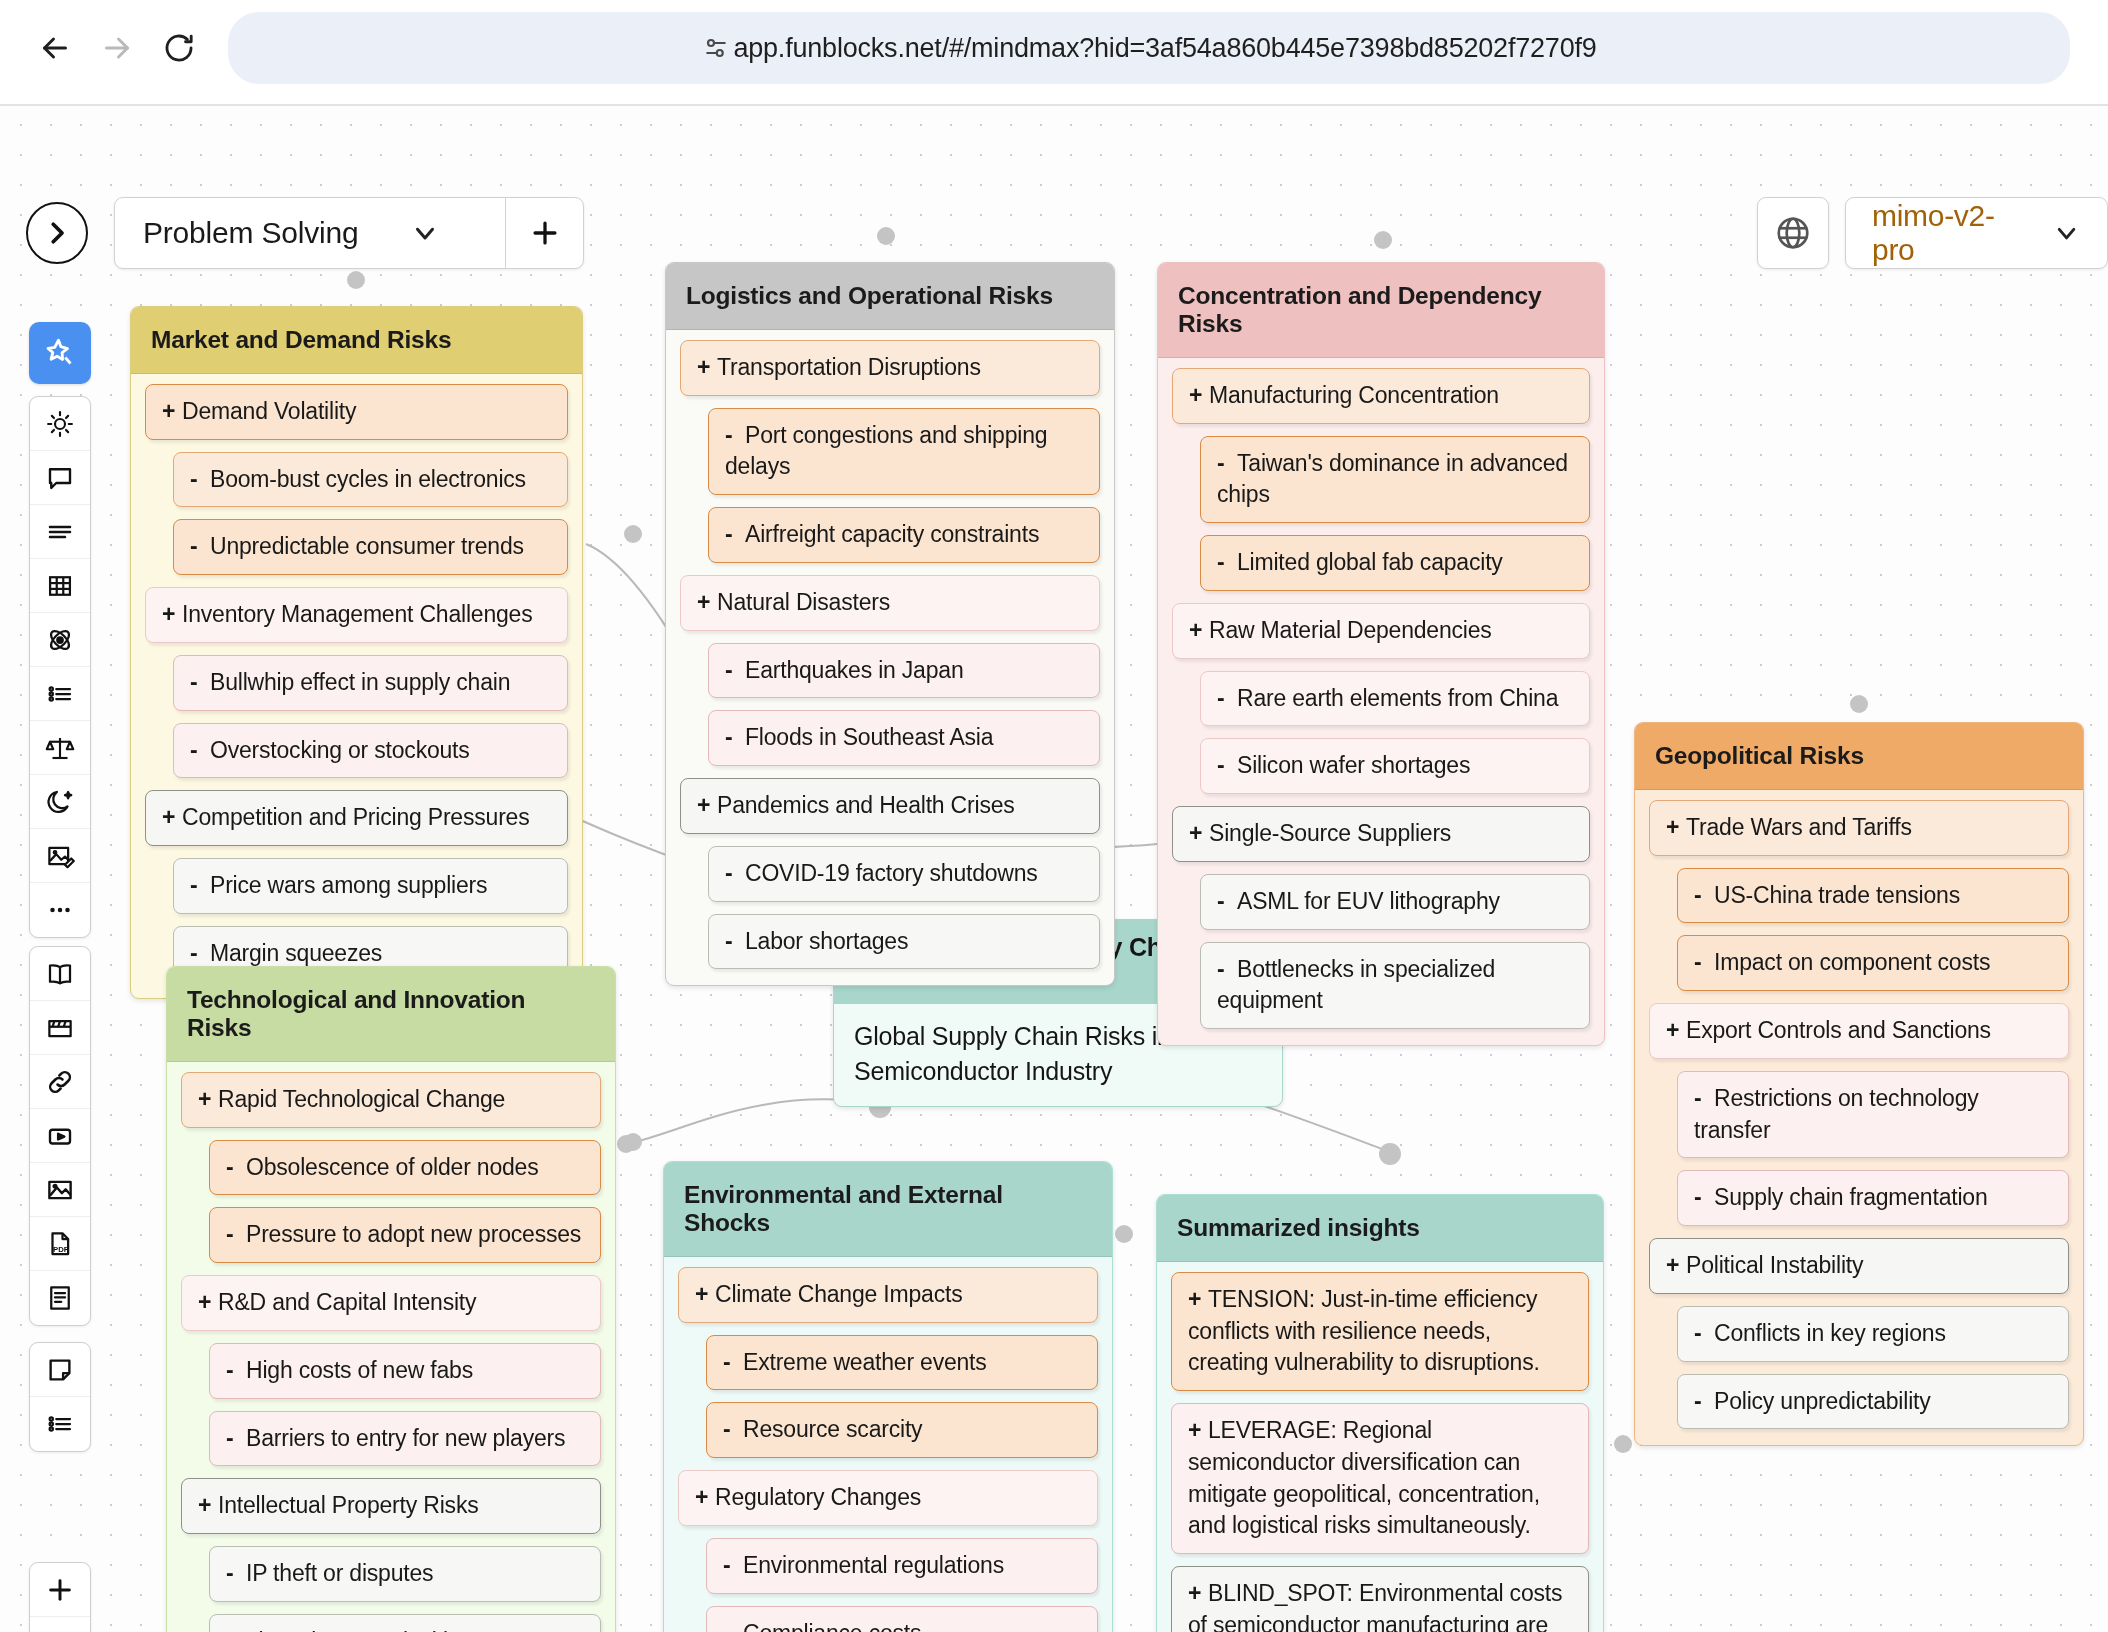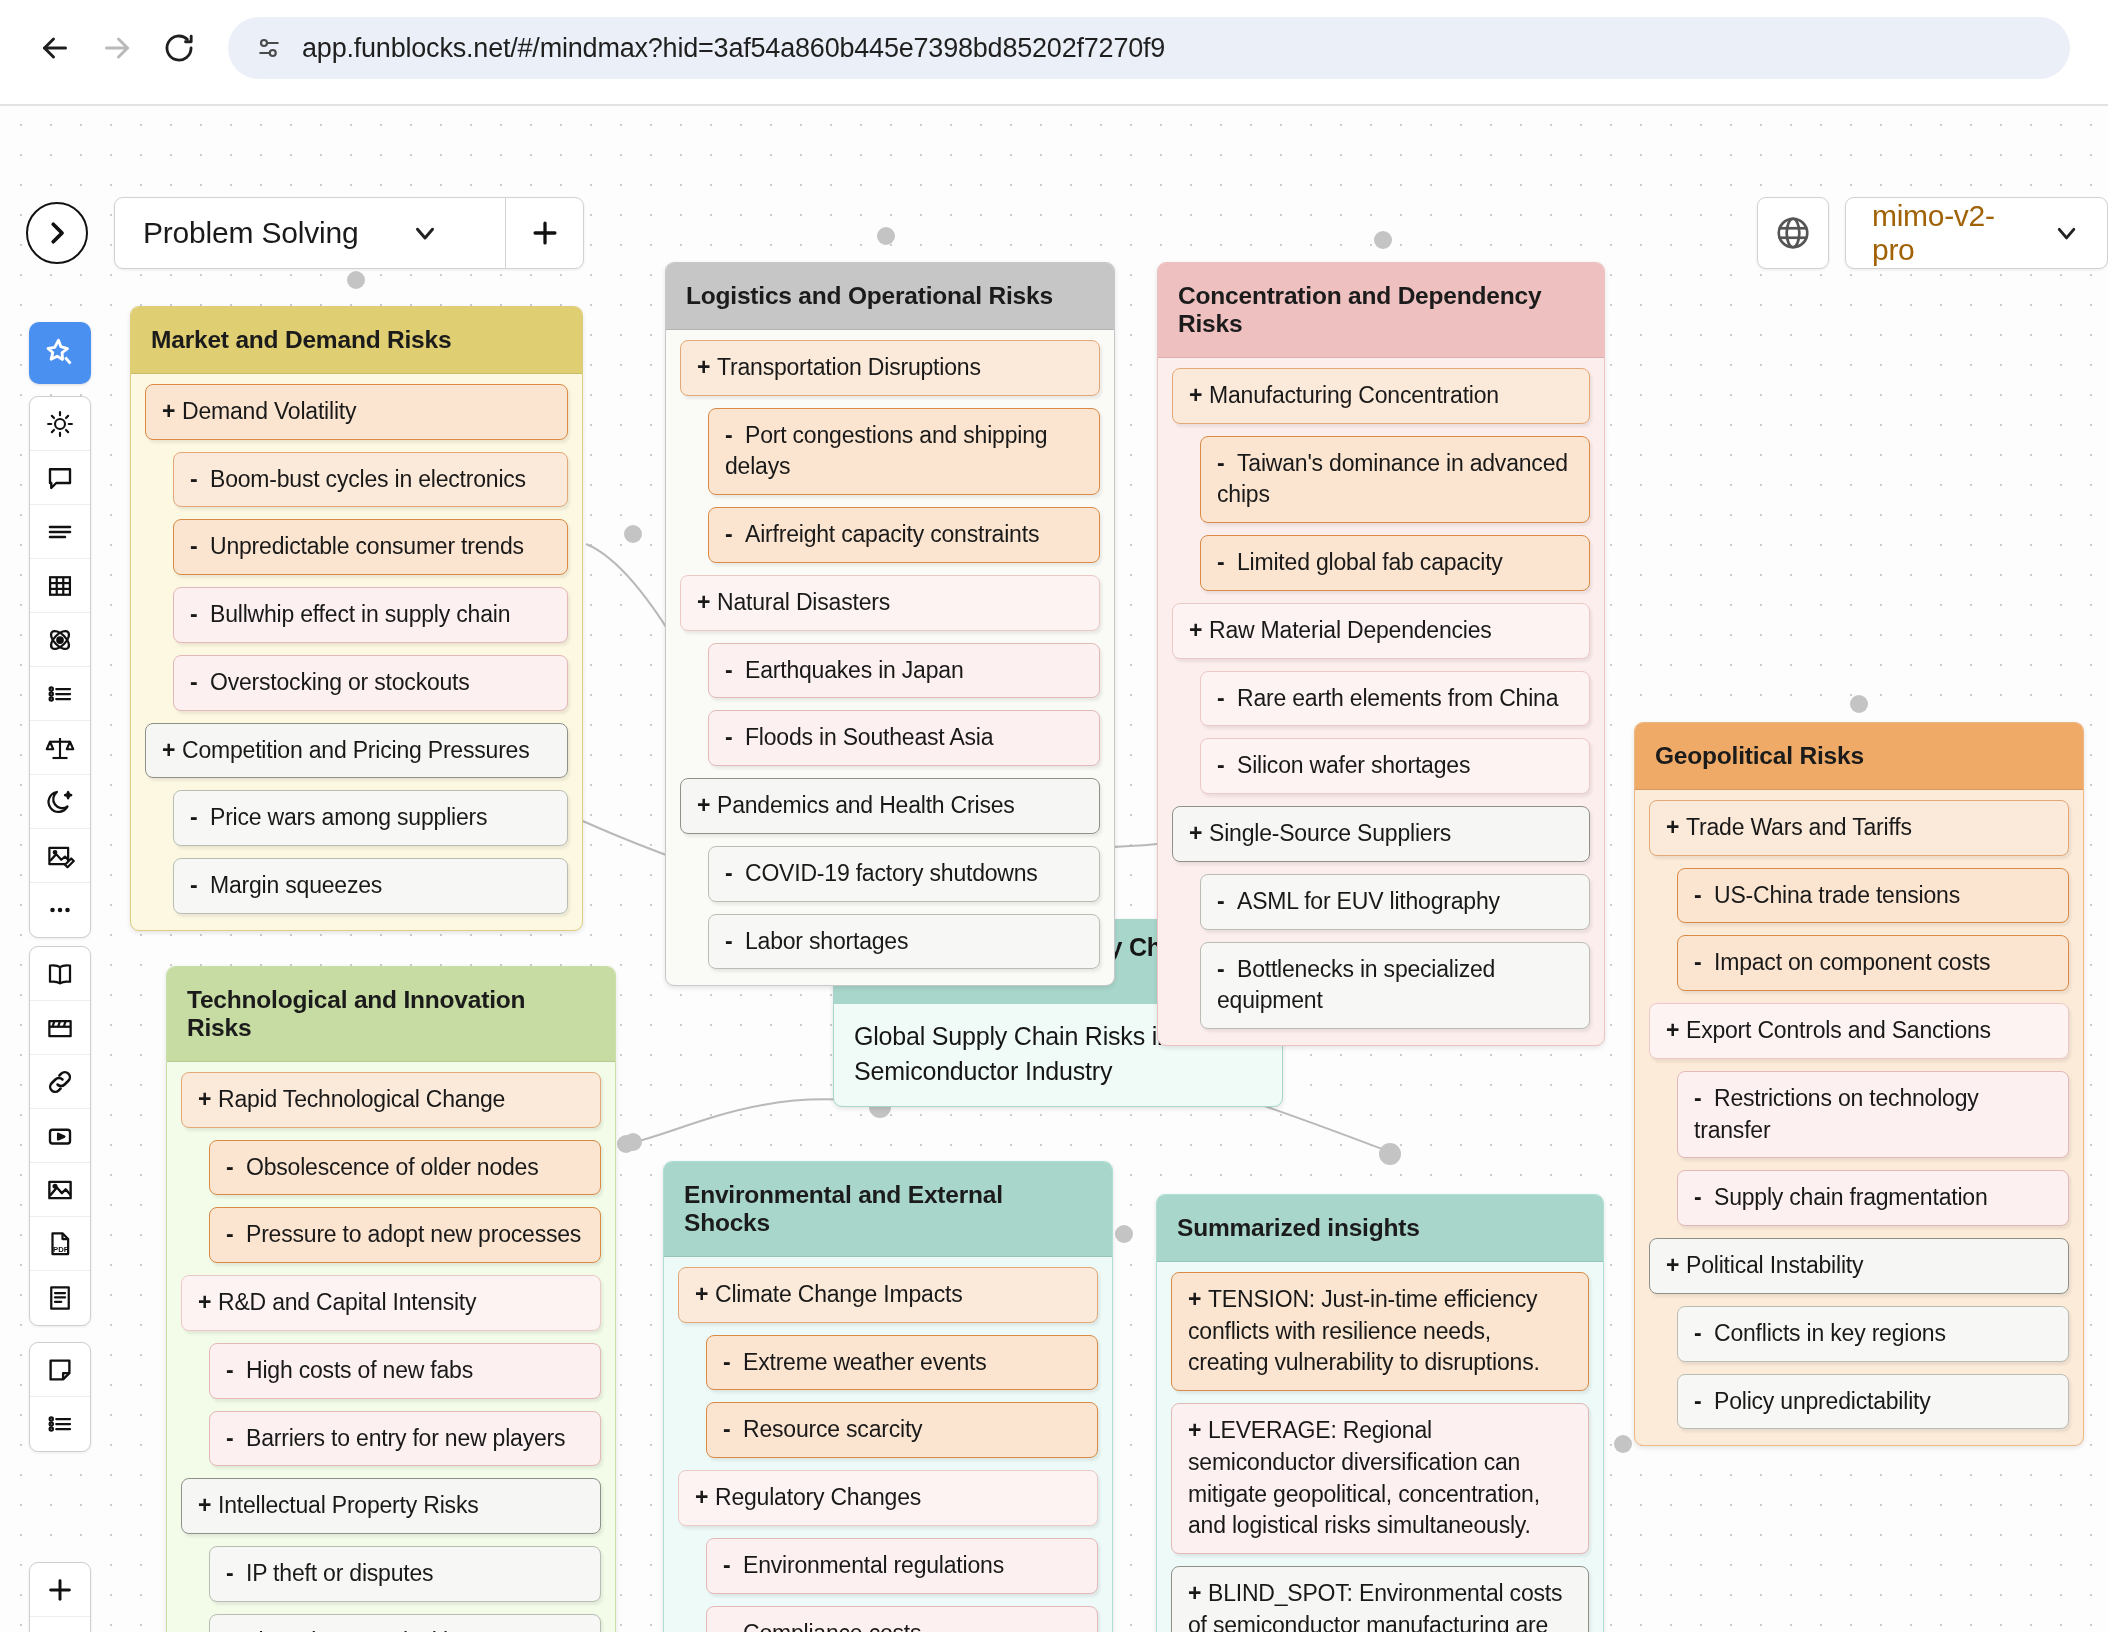--- a/index.html
+++ b/index.html
@@ -17,24 +17,25 @@
     display: flex; align-items: center; gap: 0;
     padding: 0 24px;
   }
   .nav-btn {
     width: 62px; height: 62px; border-radius: 50%;
     display: flex; align-items: center; justify-content: center;
     flex: 0 0 auto;
   }
   .nav-btn svg { display: block; }
   #omnibox {
-    flex: 1 1 auto; height: 62px; margin-left: 18px; margin-right: 14px;
+    flex: 1 1 auto; height: 72px; margin-left: 18px; margin-right: 14px;
     background: #ebeff7; border-radius: 31px;
-    display: flex; align-items: center; padding: 0 26px; gap: 18px;
+    display: flex; align-items: center; padding: 0 26px; gap: 2px;
     min-width: 0;
+    justify-content: center;
   }
   #omnibox .url {
     font-size: 27px; color: #1f1f1f; white-space: nowrap;
     overflow: hidden; text-overflow: ellipsis; letter-spacing: -0.2px;
   }
 
   
   #app {
     position: absolute; left: 0; top: 96px; width: 2108px; height: 1536px;
     background-color: #fdfdfd;
@@ -475,20 +476,21 @@
     <div class="rb">Global Supply Chain Risks in the Semiconductor Industry</div>
   </div>
 
   <div id="cards-layer">
       <div class="card c-yellow" style="left: 130px; top: 202px; width: 453px;">
         <div class="card-head">Market and Demand Risks</div>
         <div class="card-body">
           <div class="node v-orange"><span class="sig">+</span><span>Demand Volatility</span></div>
           <div class="node v-orangeL lvl2"><span class="sig">-</span><span>Boom-bust cycles in electronics</span></div>
           <div class="node v-orange lvl2"><span class="sig">-</span><span>Unpredictable consumer trends</span></div>
+          <div class="node v-pinkL"><span class="sig">+</span><span>Inventory Management Challenges</span></div>
           <div class="node v-pink lvl2"><span class="sig">-</span><span>Bullwhip effect in supply chain</span></div>
           <div class="node v-pink lvl2"><span class="sig">-</span><span>Overstocking or stockouts</span></div>
           <div class="node v-gray"><span class="sig">+</span><span>Competition and Pricing Pressures</span></div>
           <div class="node v-grayL lvl2"><span class="sig">-</span><span>Price wars among suppliers</span></div>
           <div class="node v-grayL lvl2"><span class="sig">-</span><span>Margin squeezes</span></div>
         </div>
       </div>
       <div class="card c-gray" style="left: 665px; top: 158px; width: 450px;">
         <div class="card-head">Logistics and Operational Risks</div>
         <div class="card-body">

